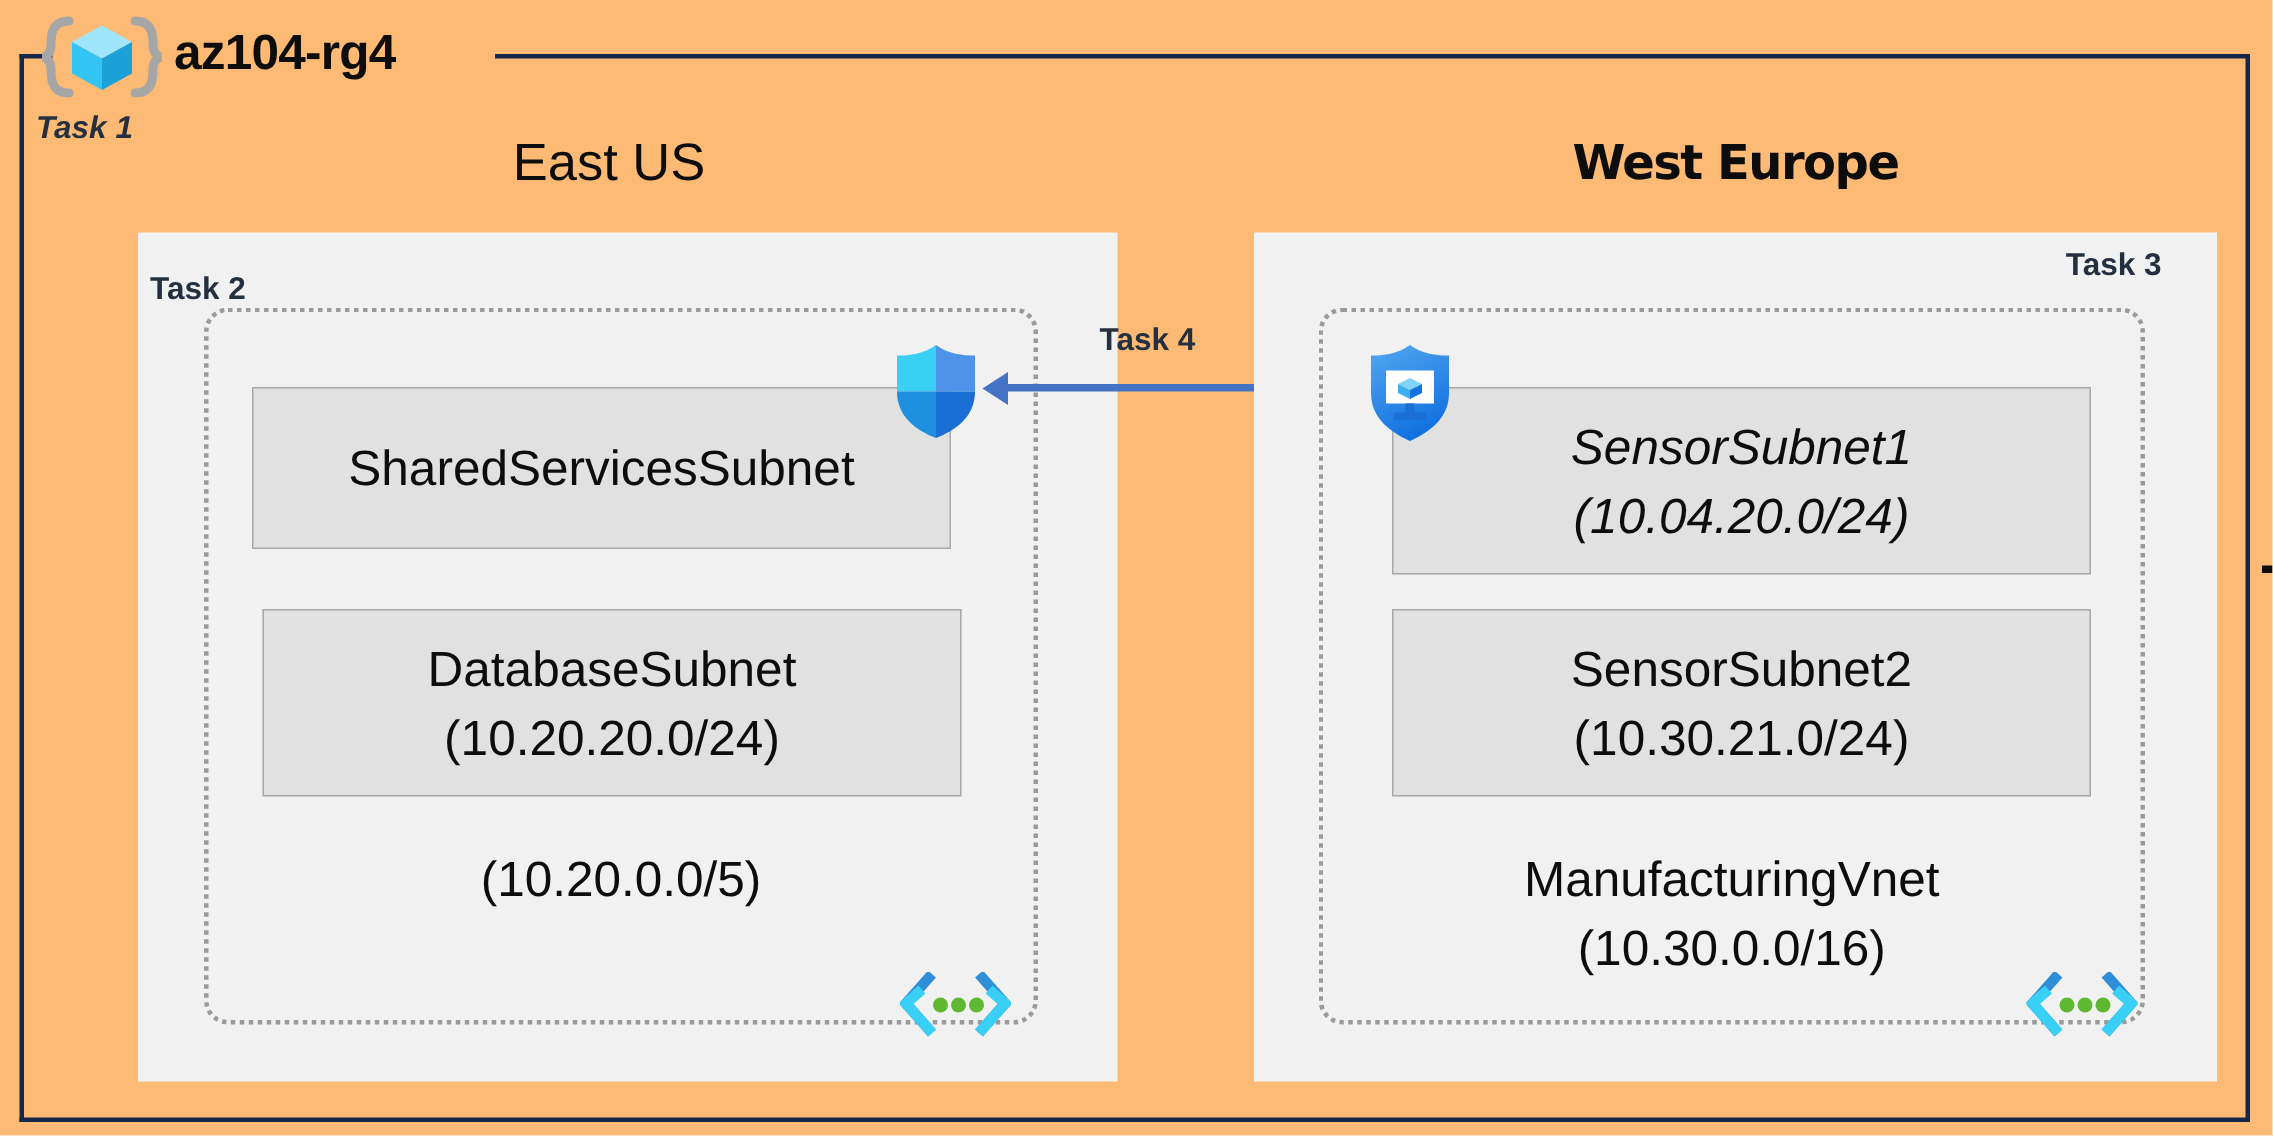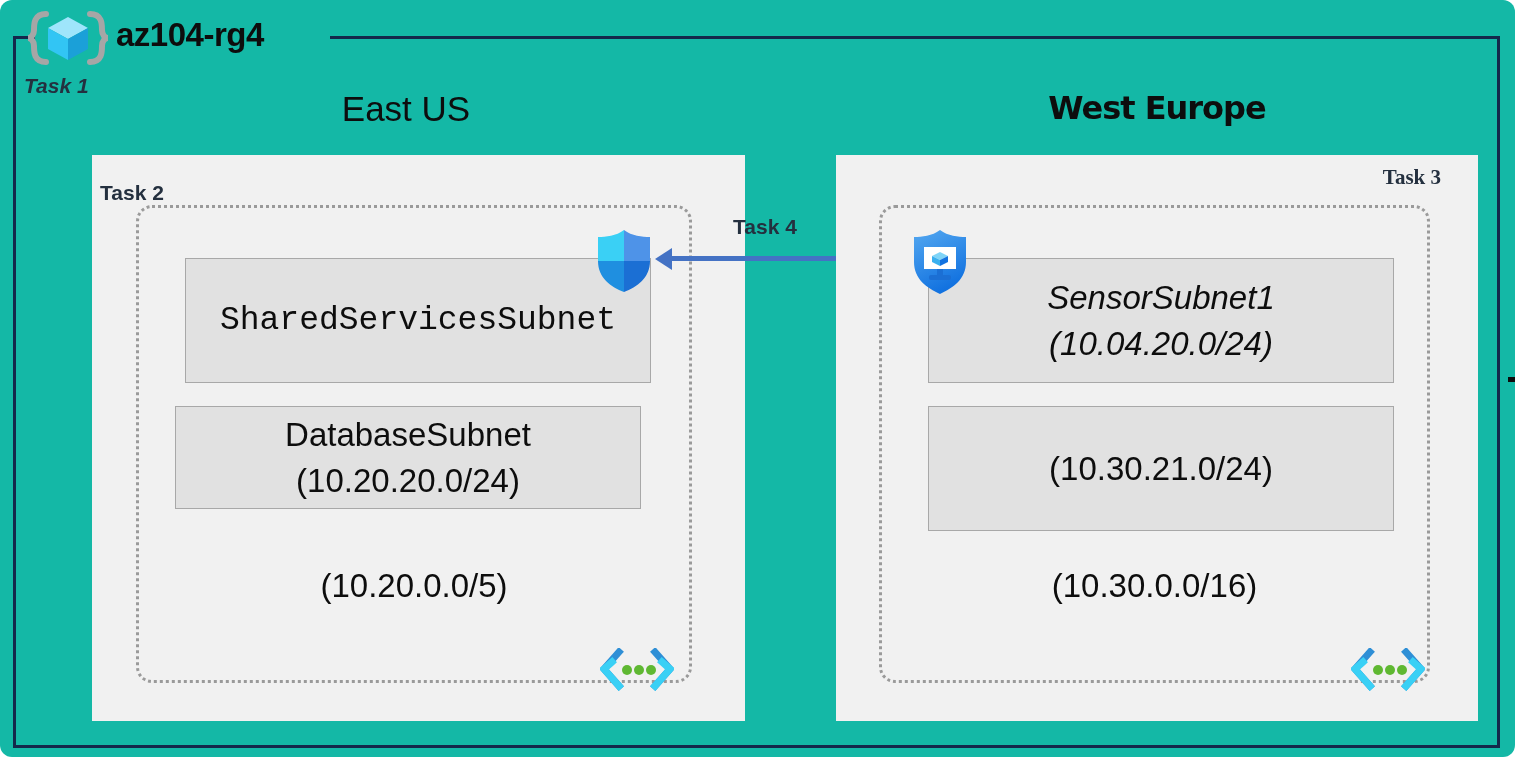--- a/index.html
+++ b/index.html
@@ -8,23 +8,22 @@
     background: #ffffff;
   }
   body {
     font-family: "Liberation Sans", sans-serif;
   }
 
   #canvas {
     position: relative;
     width: 1515px;
     height: 757px;
-    background: #14b8a6;
+    background: #fdba74;
     overflow: hidden;
-    border-radius: 12px;
   }
 
   
   .rg-frame {
     position: absolute;
     left: 13px;
     top: 36px;
     width: 1487px;
     height: 712px;
     box-sizing: border-box;
@@ -115,21 +114,21 @@
 
   .task-label {
     position: absolute;
     top: 165px;
     font-size: 21px;
     font-weight: bold;
     color: #24303f;
     white-space: nowrap;
   }
   .task-label.task2 { left: 100px; margin-top: 16px; }
-  .task-label.task3 { right: 37px; font-family: Liberation Serif, serif;  }
+  .task-label.task3 { right: 37px;  }
   .task-label.task4 {
     left: 733px;
     top: 215px;
   }
 
   
   .vnet-box {
     position: absolute;
     top: 205px;
     height: 478px;
@@ -151,22 +150,22 @@
     flex-direction: column;
     align-items: center;
     justify-content: center;
     font-size: 33px;
     color: #0d0d0d;
     line-height: 1.38;
   }
   .subnet-box .sn-name,
   .subnet-box .sn-cidr { display: block; white-space: nowrap; }
 
-  .sub-a1 { left: 185px; top: 258px; width: 466px; height: 125px; font-family: Liberation Mono, monospace; }
-  .sub-a2 { left: 175px; top: 406px; width: 466px; height: 103px; }
+  .sub-a1 { left: 168px; top: 258px; width: 466px; height: 108px; }
+  .sub-a2 { left: 175px; top: 406px; width: 466px; height: 125px; }
   .sub-b1 { left: 928px; top: 258px; width: 466px; height: 125px; font-style: italic; }
   .sub-b2 { left: 928px; top: 406px; width: 466px; height: 125px; }
 
   
   .vnet-caption {
     position: absolute;
     text-align: center;
     font-size: 33px;
     color: #0d0d0d;
     line-height: 1.38;
@@ -292,24 +291,26 @@
     <div class="task-label task3" style="top:10px;">Task 3</div>
   </div>
   <div class="vnet-box west"></div>
 
   <div class="subnet-box sub-b1">
     <span class="sn-name">SensorSubnet1</span>
     <span class="sn-cidr">(10.04.20.0/24)</span>
   </div>
 
   <div class="subnet-box sub-b2">
+    <span class="sn-name">SensorSubnet2</span>
     <span class="sn-cidr">(10.30.21.0/24)</span>
   </div>
 
   <div class="vnet-caption west">
+    <span class="vn-name">ManufacturingVnet</span>
     <span class="vn-cidr">(10.30.0.0/16)</span>
   </div>
 
   <div class="icon-abs vnet-ico-w">
     <svg width="74" height="46" viewBox="0 0 74 46" xmlns="http://www.w3.org/2000/svg">
       <path d="M19 4 L4 21 L19 38" fill="none" stroke="#2f8fd6" stroke-width="7" stroke-linecap="square"></path>
       <path d="M12 14 L4 21 L19 38" fill="none" stroke="#3ad0f5" stroke-width="7" stroke-linecap="square"></path>
       <path d="M55 4 L70 21 L55 38" fill="none" stroke="#2f8fd6" stroke-width="7" stroke-linecap="square"></path>
       <path d="M62 14 L70 21 L55 38" fill="none" stroke="#3ad0f5" stroke-width="7" stroke-linecap="square"></path>
       <circle cx="27" cy="22" r="5" fill="#5fb832"></circle>

